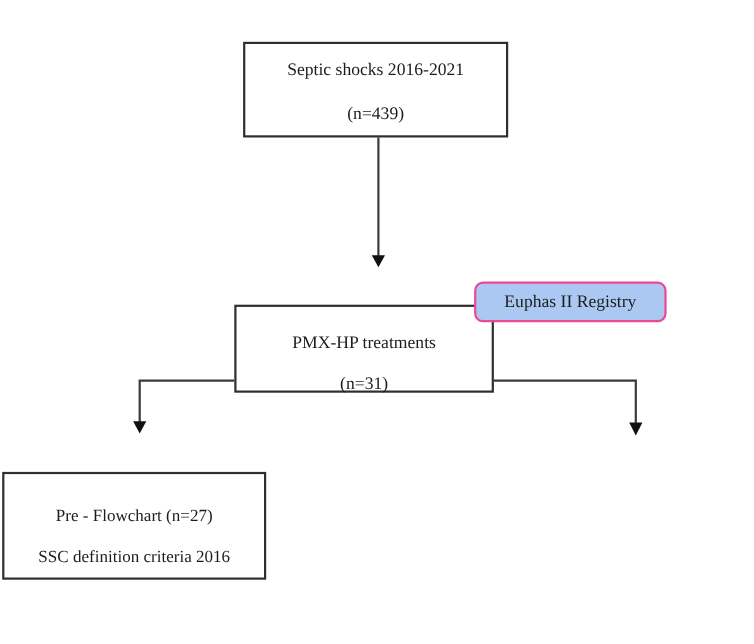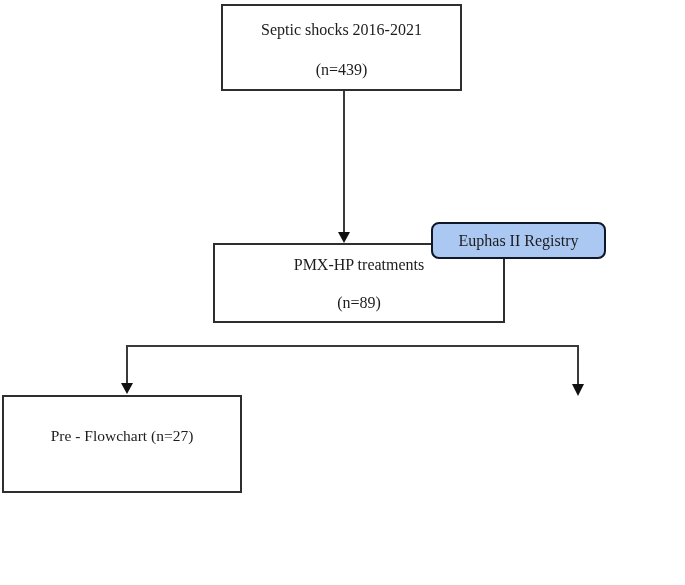--- a/index.html
+++ b/index.html
@@ -27,43 +27,44 @@
   .node {
     position: absolute;
     box-sizing: border-box;
     background: #ffffff;
     border: 2px solid #2e2e2e;
     display: flex;
     flex-direction: column;
     align-items: center;
     text-align: center;
     z-index: 2;
+    margin-top: 34px;
   }
   .node .line {
     line-height: 19px;
     white-space: nowrap;
   }
   #node-septic {
     left: 221px; top: 4px;
     width: 241px; height: 87px;
     padding-top: 14px;
     gap: 21px;
     font-size: 16px;
   }
   #node-pmx {
     left: 213px; top: 243px;
-    width: 292px; height: 80px;
-    padding-top: 10px;
+    width: 236px; height: 80px;
+    padding-top: 23px;
     gap: 19px;
     font-size: 16px;
   }
   #node-registry {
     left: 431px; top: 222px;
     width: 175px; height: 37px;
-    border: 2px solid #0f172a;
+    border: 2px solid #ec4899;
     border-radius: 8px;
     background: #abc8f3;
     justify-content: center;
     font-size: 16px;
     z-index: 3;
   }
   #node-pre {
     left: 2px; top: 395px;
     width: 240px; height: 98px;
     padding-top: 29px;
@@ -93,25 +94,26 @@
     <polygon points="572,384 584,384 578,396" fill="#111111"></polygon>
   </svg>
 
   <div class="node" id="node-septic">
     <div class="line">Septic shocks 2016-2021</div>
     <div class="line">(n=439)</div>
   </div>
 
   <div class="node" id="node-pmx">
     <div class="line">PMX-HP treatments</div>
-    <div class="line">(n=89)</div>
+    <div class="line">(n=31)</div>
   </div>
 
   <div class="node" id="node-registry">
     <div class="line">Euphas II Registry</div>
   </div>
 
   <div class="node" id="node-pre">
     <div class="line">Pre - Flowchart (n=27)</div>
+    <div class="line">SSC definition criteria 2016</div>
   </div>
 
 
 </div>
 
 </body></html>

